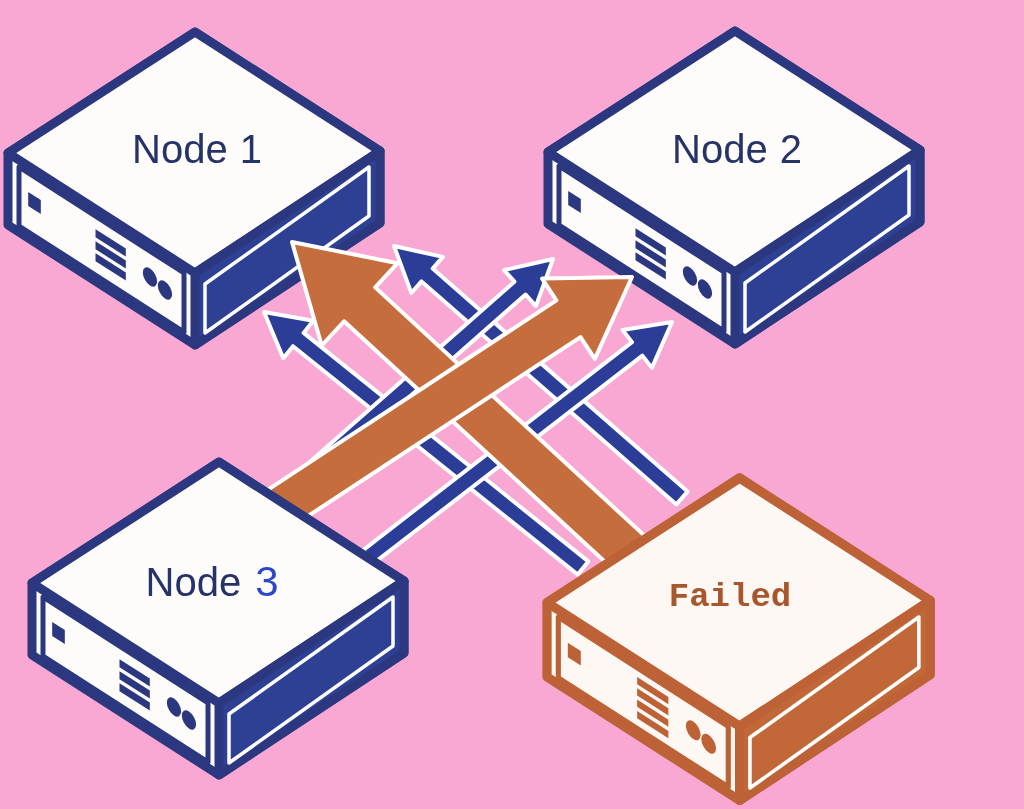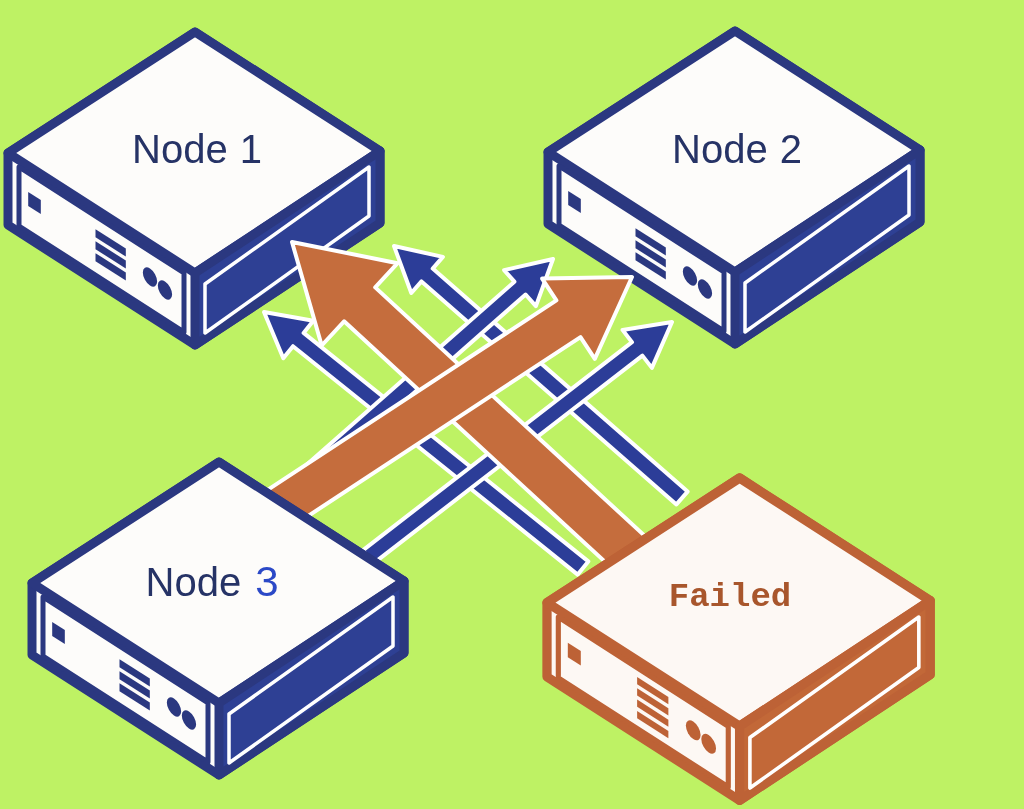--- a/index.html
+++ b/index.html
@@ -1,16 +1,16 @@
 <!DOCTYPE html>
 <html><head>
 <meta charset="utf-8">
 <style>
   html,body{margin:0;padding:0;background:#000;}
-  .stage{position:relative;width:1024px;height:809px;background:#bef264;overflow:hidden;}
+  .stage{position:relative;width:1024px;height:809px;background:#f9a8d4;overflow:hidden;}
   svg{display:block;width:100%;height:100%;}
   .nlabel{font-family:"Liberation Sans","DejaVu Sans",sans-serif;font-weight:400;font-size:40px;fill:#263366;}
   .digit-blue{fill:#2b49c7;font-size:42px;}
   .flabel{font-family:"Liberation Mono","DejaVu Sans Mono",monospace;font-weight:700;font-size:34px;fill:#a8562c;}
 </style>
 </head>
 <body>
 
 <div class="stage">
   <svg id="scene" viewBox="0 0 1024 809" xmlns="http://www.w3.org/2000/svg">

